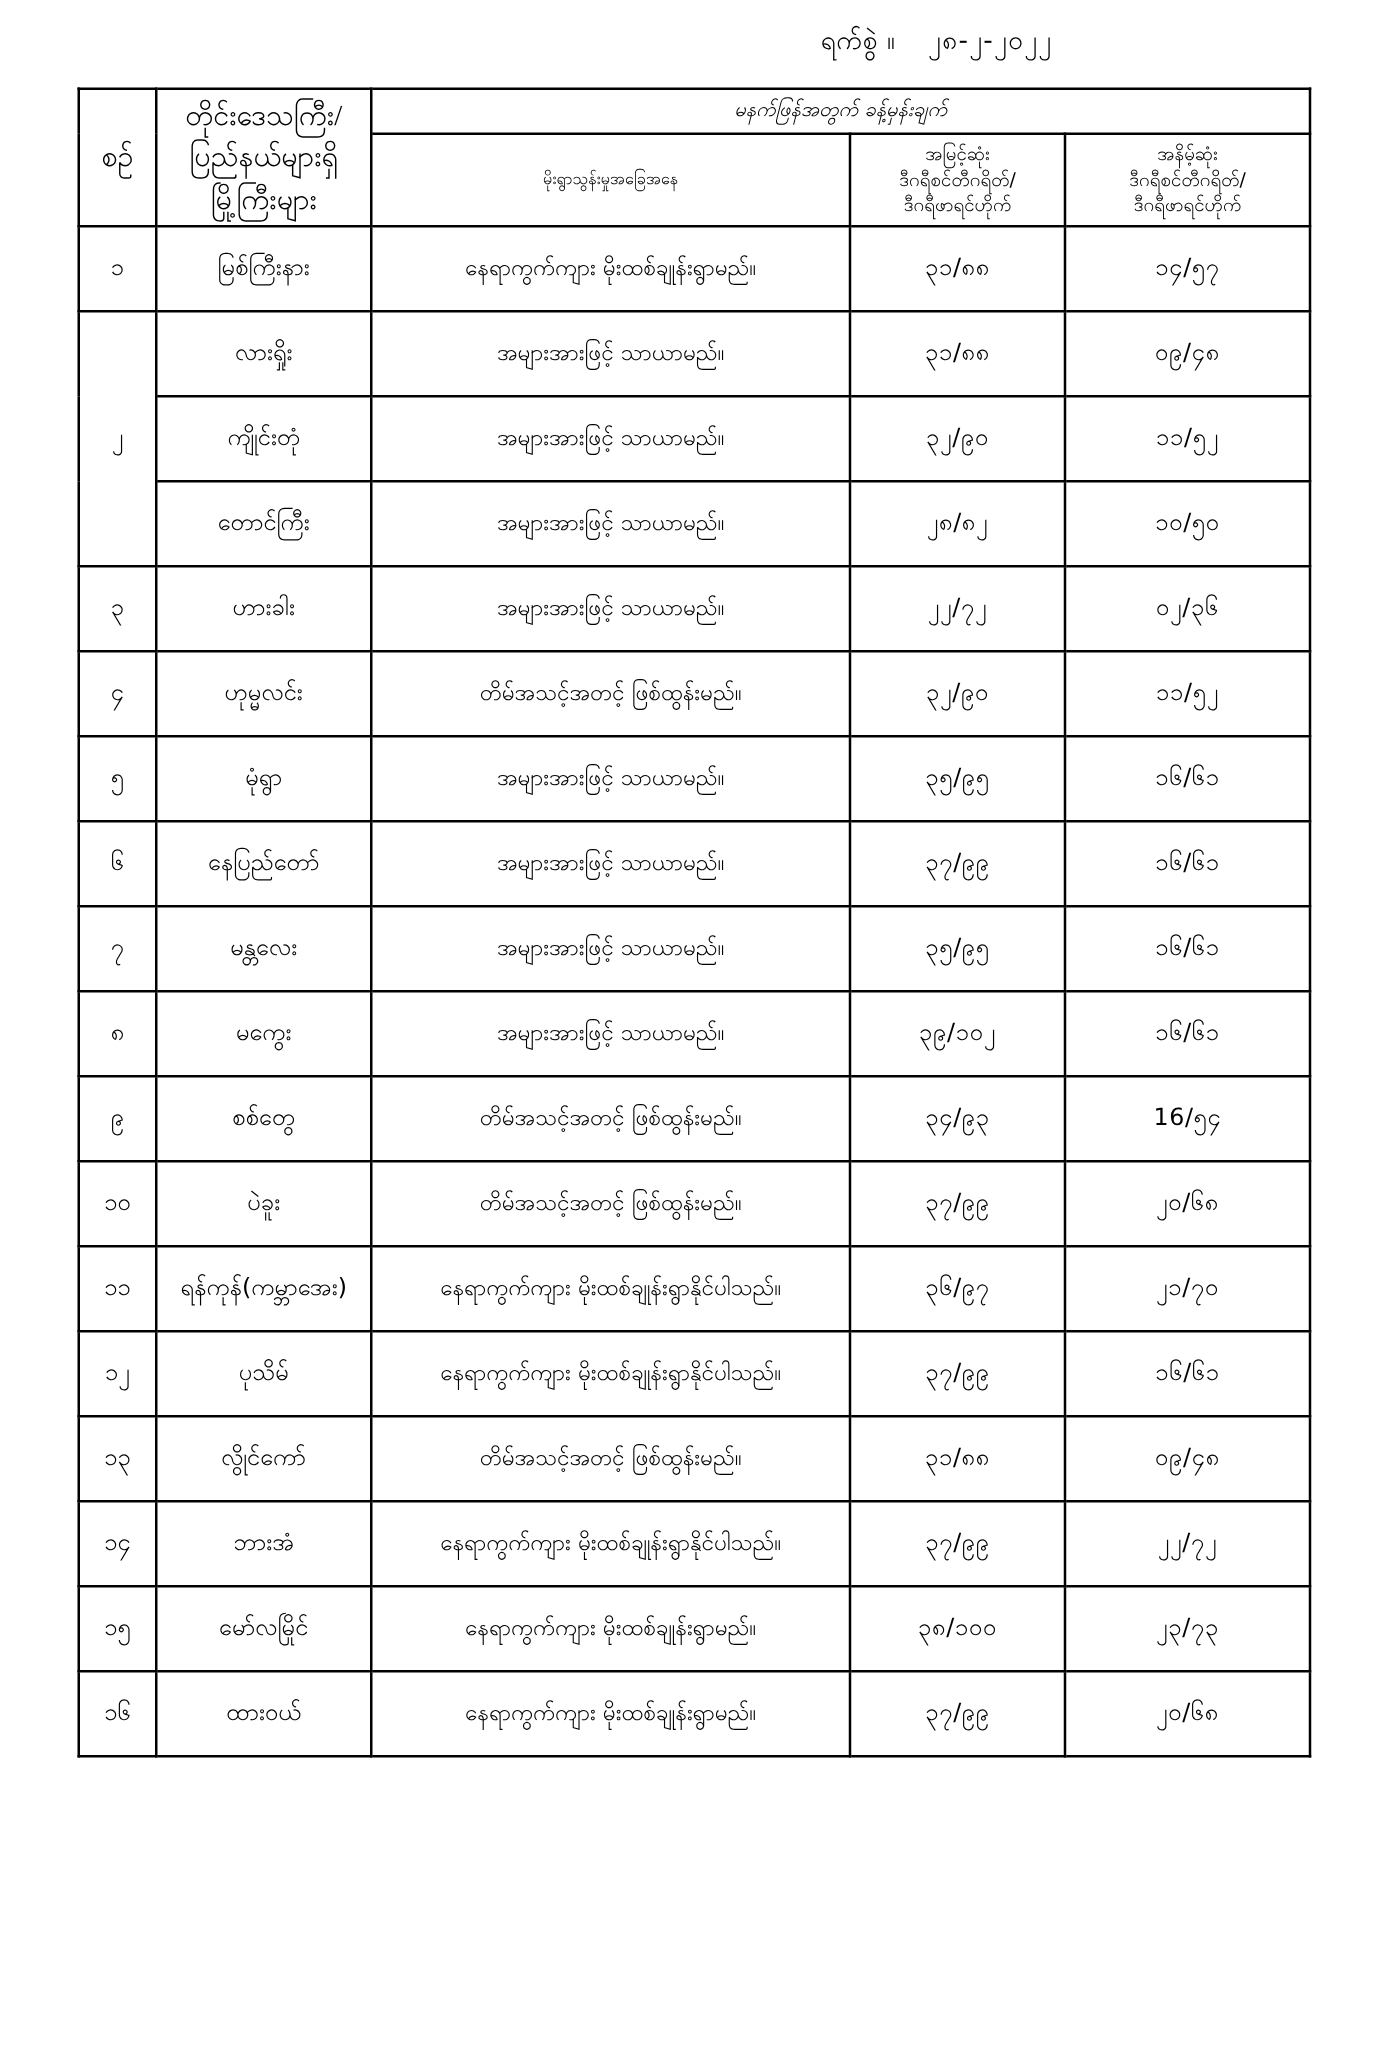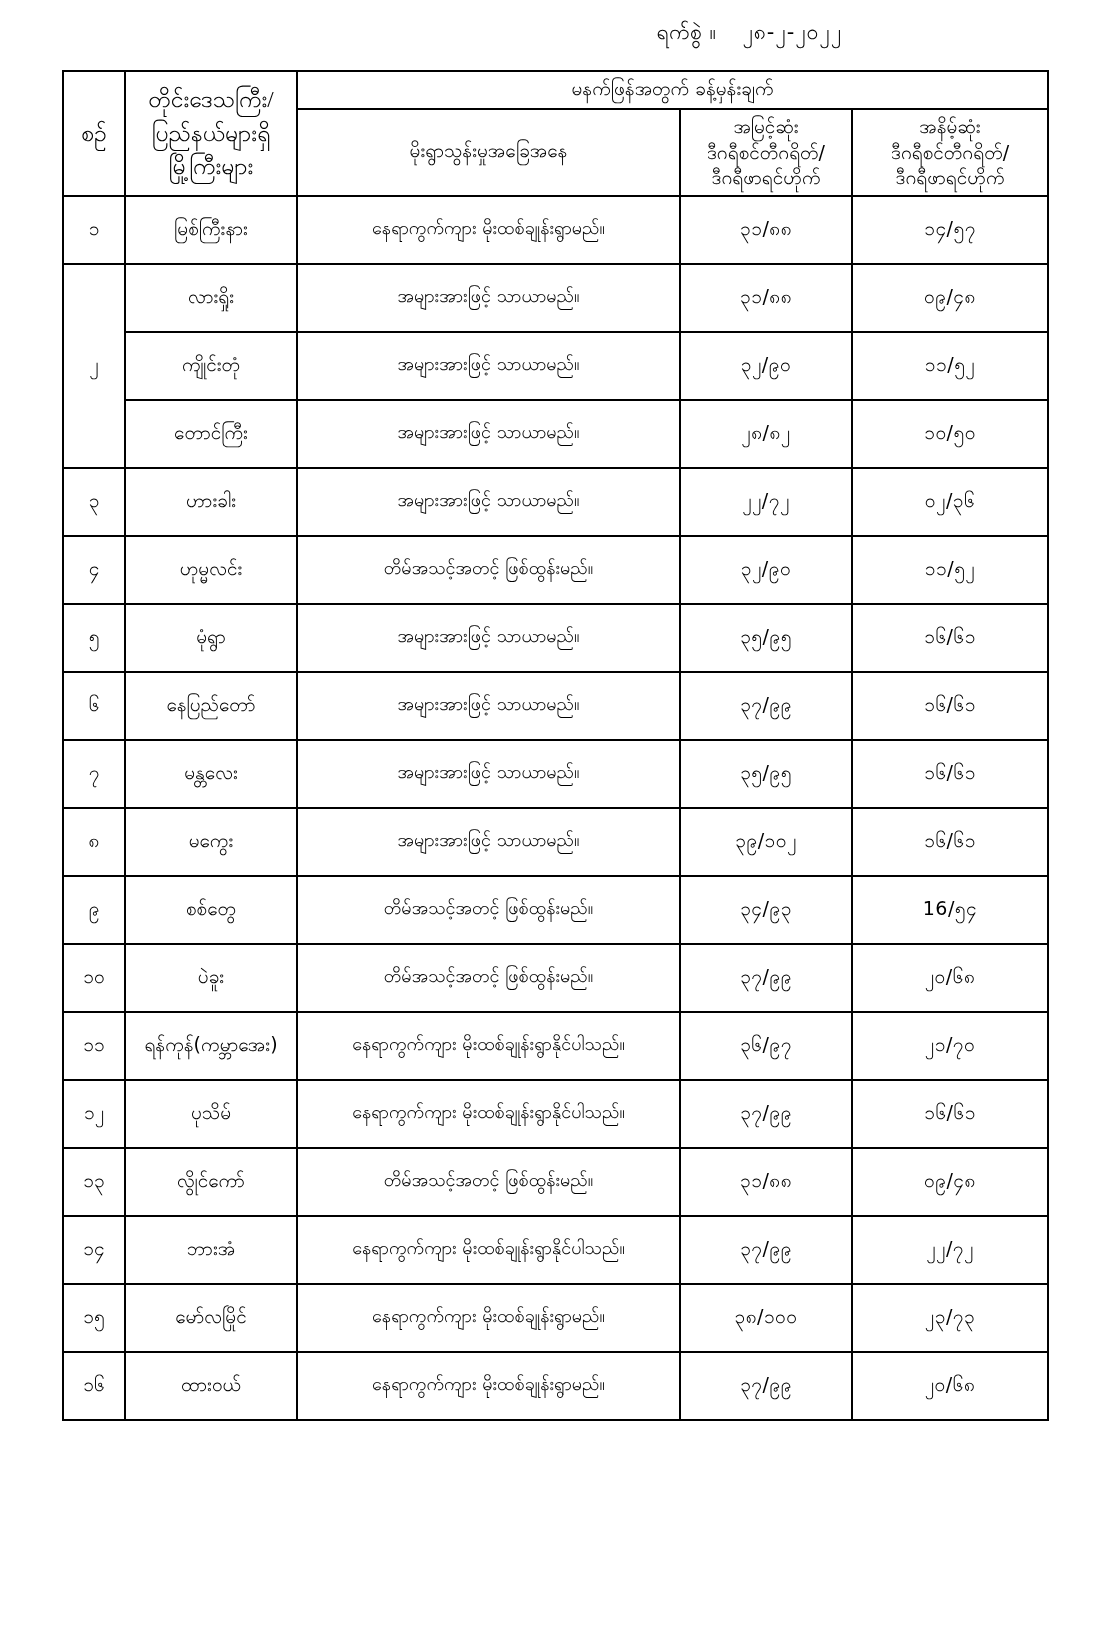--- a/index.html
+++ b/index.html
@@ -55,28 +55,29 @@
   col.c-cond    { width: 383px; }
   col.c-max     { width: 172px; }
   col.c-min     { width: 196px; }
 
   .hdr-no, .hdr-city {
     font-size: 23px;
     line-height: 1.45;
     font-family: Liberation Serif, serif;
   }
   .hdr-span {
-    font-size: 19px;
+    font-size: 16px;
     padding: 10px 2px;
+    font-style: italic;
   }
   .hdr-cond {
-    font-size: 19px;
+    font-size: 13px;
   }
   .hdr-temp {
-    font-size: 19px;
+    font-size: 15px;
     line-height: 1.35;
     padding: 6px 4px;
   }
   .row-no {
     font-size: 19px;
   }
   .row-city {
     font-size: 19px;
   }
   .row-cond {

